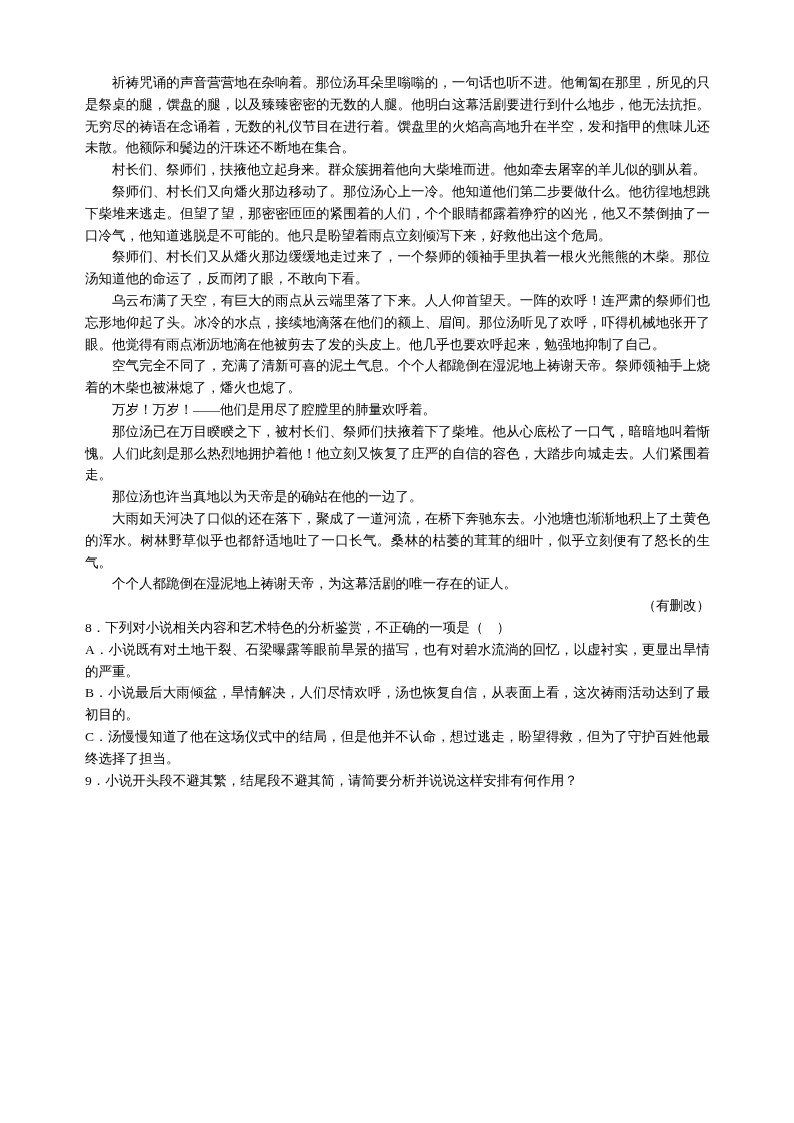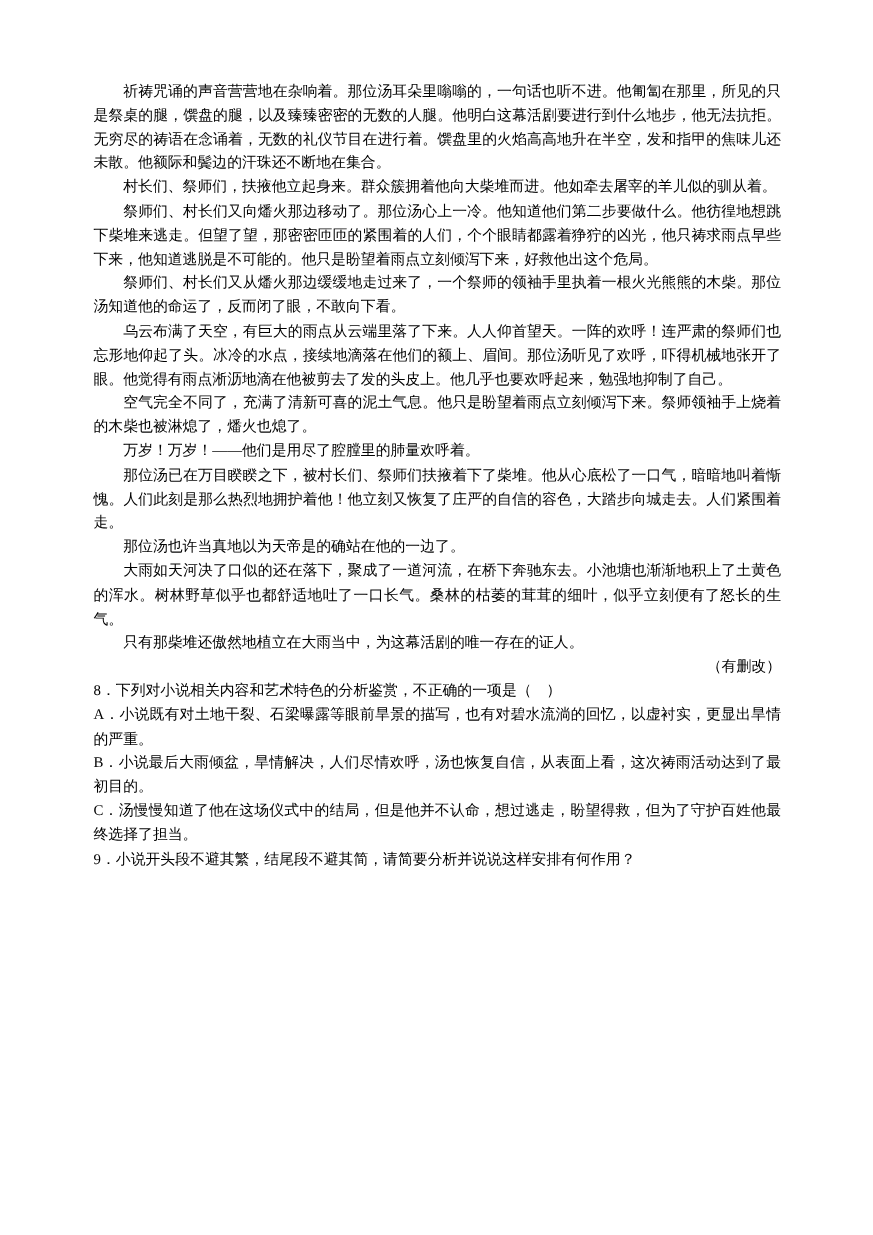--- a/index.html
+++ b/index.html
@@ -38,29 +38,29 @@
   }
 </style>
 </head>
 <body>
 
 <div class="page">
 
   <div class="story">
     <p class="para">祈祷咒诵的声音营营地在杂响着。那位汤耳朵里嗡嗡的，一句话也听不进。他匍匐在那里，所见的只是祭桌的腿，馔盘的腿，以及臻臻密密的无数的人腿。他明白这幕活剧要进行到什么地步，他无法抗拒。无穷尽的祷语在念诵着，无数的礼仪节目在进行着。馔盘里的火焰高高地升在半空，发和指甲的焦味儿还未散。他额际和鬓边的汗珠还不断地在集合。</p>
     <p class="para">村长们、祭师们，扶掖他立起身来。群众簇拥着他向大柴堆而进。他如牵去屠宰的羊儿似的驯从着。</p>
-    <p class="para">祭师们、村长们又向燔火那边移动了。那位汤心上一冷。他知道他们第二步要做什么。他彷徨地想跳下柴堆来逃走。但望了望，那密密匝匝的紧围着的人们，个个眼睛都露着狰狞的凶光，他只祷求雨点早些下来，他知道逃脱是不可能的。他只是盼望着雨点立刻倾泻下来，好救他出这个危局。</p>
+    <p class="para">祭师们、村长们又向燔火那边移动了。那位汤心上一冷。他知道他们第二步要做什么。他彷徨地想跳下柴堆来逃走。但望了望，那密密匝匝的紧围着的人们，个个眼睛都露着狰狞的凶光，他又不禁倒抽了一口冷气，他知道逃脱是不可能的。他只是盼望着雨点立刻倾泻下来，好救他出这个危局。</p>
     <p class="para">祭师们、村长们又从燔火那边缓缓地走过来了，一个祭师的领袖手里执着一根火光熊熊的木柴。那位汤知道他的命运了，反而闭了眼，不敢向下看。</p>
     <p class="para">乌云布满了天空，有巨大的雨点从云端里落了下来。人人仰首望天。一阵的欢呼！连严肃的祭师们也忘形地仰起了头。冰冷的水点，接续地滴落在他们的额上、眉间。那位汤听见了欢呼，吓得机械地张开了眼。他觉得有雨点淅沥地滴在他被剪去了发的头皮上。他几乎也要欢呼起来，勉强地抑制了自己。</p>
-    <p class="para">空气完全不同了，充满了清新可喜的泥土气息。他只是盼望着雨点立刻倾泻下来。祭师领袖手上烧着的木柴也被淋熄了，燔火也熄了。</p>
+    <p class="para">空气完全不同了，充满了清新可喜的泥土气息。个个人都跪倒在湿泥地上祷谢天帝。祭师领袖手上烧着的木柴也被淋熄了，燔火也熄了。</p>
     <p class="para">万岁！万岁！——他们是用尽了腔膛里的肺量欢呼着。</p>
     <p class="para">那位汤已在万目睽睽之下，被村长们、祭师们扶掖着下了柴堆。他从心底松了一口气，暗暗地叫着惭愧。人们此刻是那么热烈地拥护着他！他立刻又恢复了庄严的自信的容色，大踏步向城走去。人们紧围着走。</p>
     <p class="para">那位汤也许当真地以为天帝是的确站在他的一边了。</p>
     <p class="para">大雨如天河决了口似的还在落下，聚成了一道河流，在桥下奔驰东去。小池塘也渐渐地积上了土黄色的浑水。树林野草似乎也都舒适地吐了一口长气。桑林的枯萎的茸茸的细叶，似乎立刻便有了怒长的生气。</p>
-    <p class="para">只有那柴堆还傲然地植立在大雨当中，为这幕活剧的唯一存在的证人。</p>
+    <p class="para">个个人都跪倒在湿泥地上祷谢天帝，为这幕活剧的唯一存在的证人。</p>
     <p class="attribution">（有删改）</p>
   </div>
 
   <div class="questions">
     <p>8．下列对小说相关内容和艺术特色的分析鉴赏，不正确的一项是（　）</p>
     <p>A．小说既有对土地干裂、石梁曝露等眼前旱景的描写，也有对碧水流淌的回忆，以虚衬实，更显出旱情的严重。</p>
     <p>B．小说最后大雨倾盆，旱情解决，人们尽情欢呼，汤也恢复自信，从表面上看，这次祷雨活动达到了最初目的。</p>
     <p>C．汤慢慢知道了他在这场仪式中的结局，但是他并不认命，想过逃走，盼望得救，但为了守护百姓他最终选择了担当。</p>
     <p>9．小说开头段不避其繁，结尾段不避其简，请简要分析并说说这样安排有何作用？</p>
   </div>

